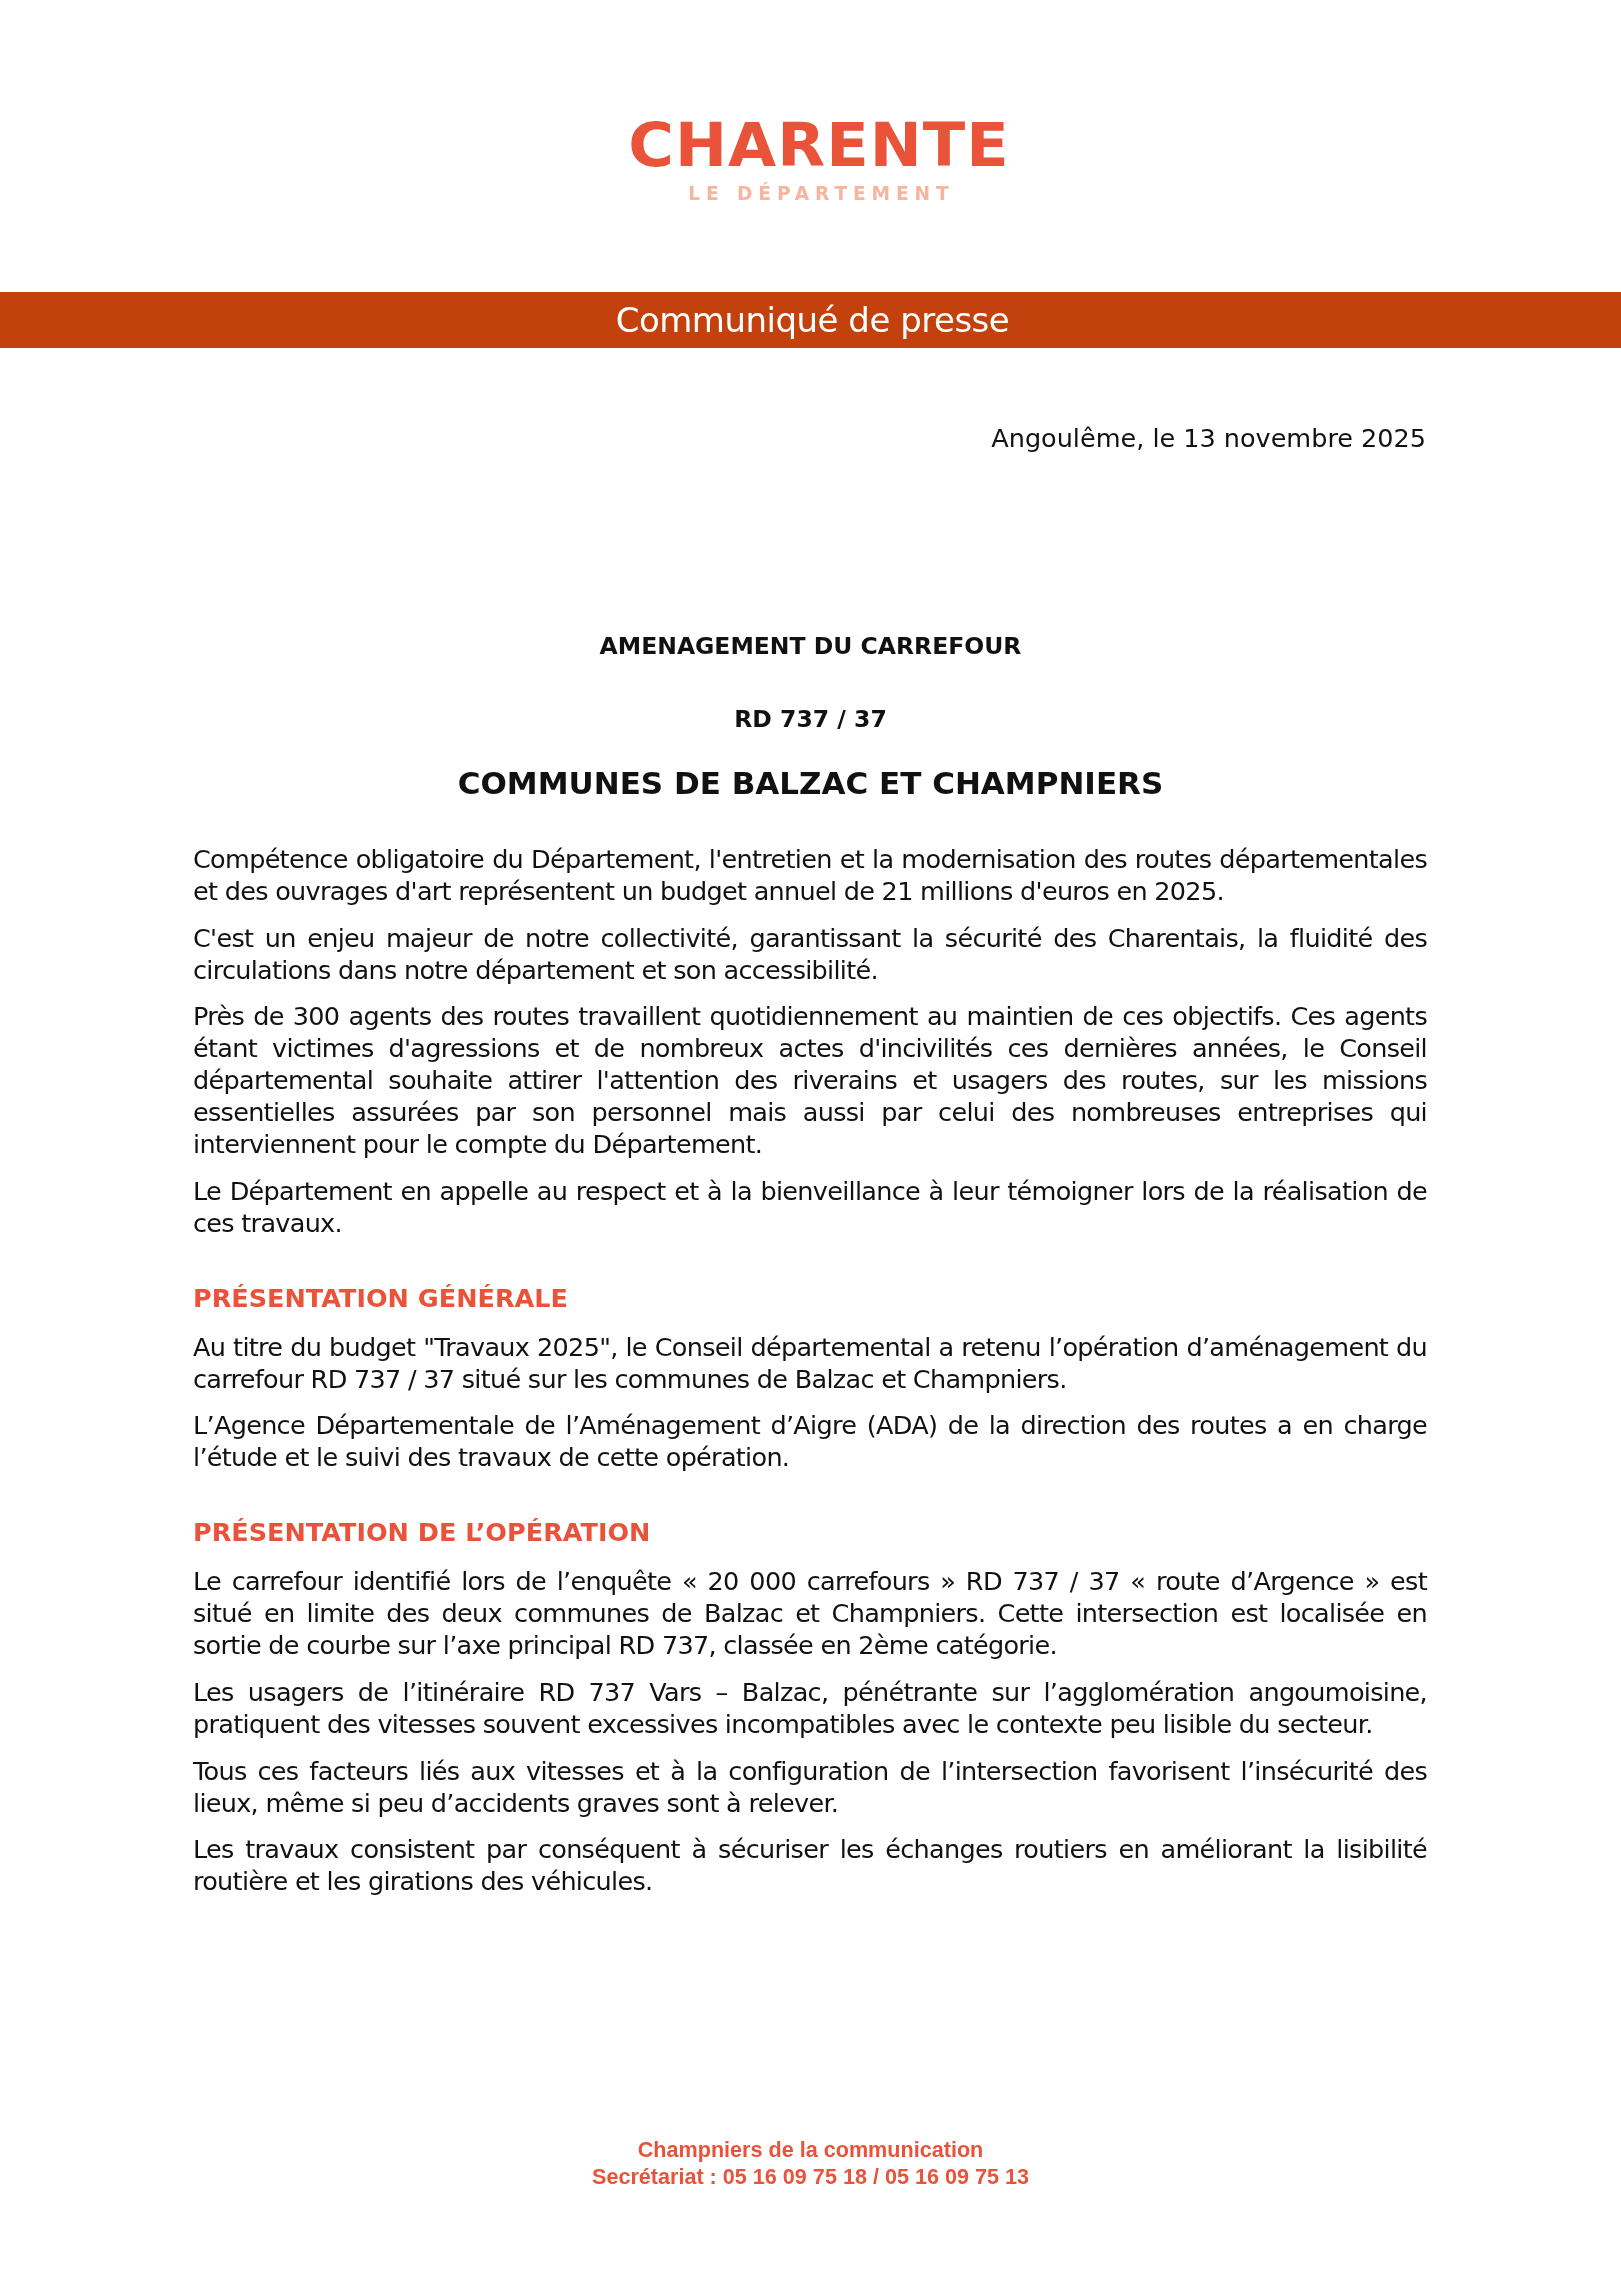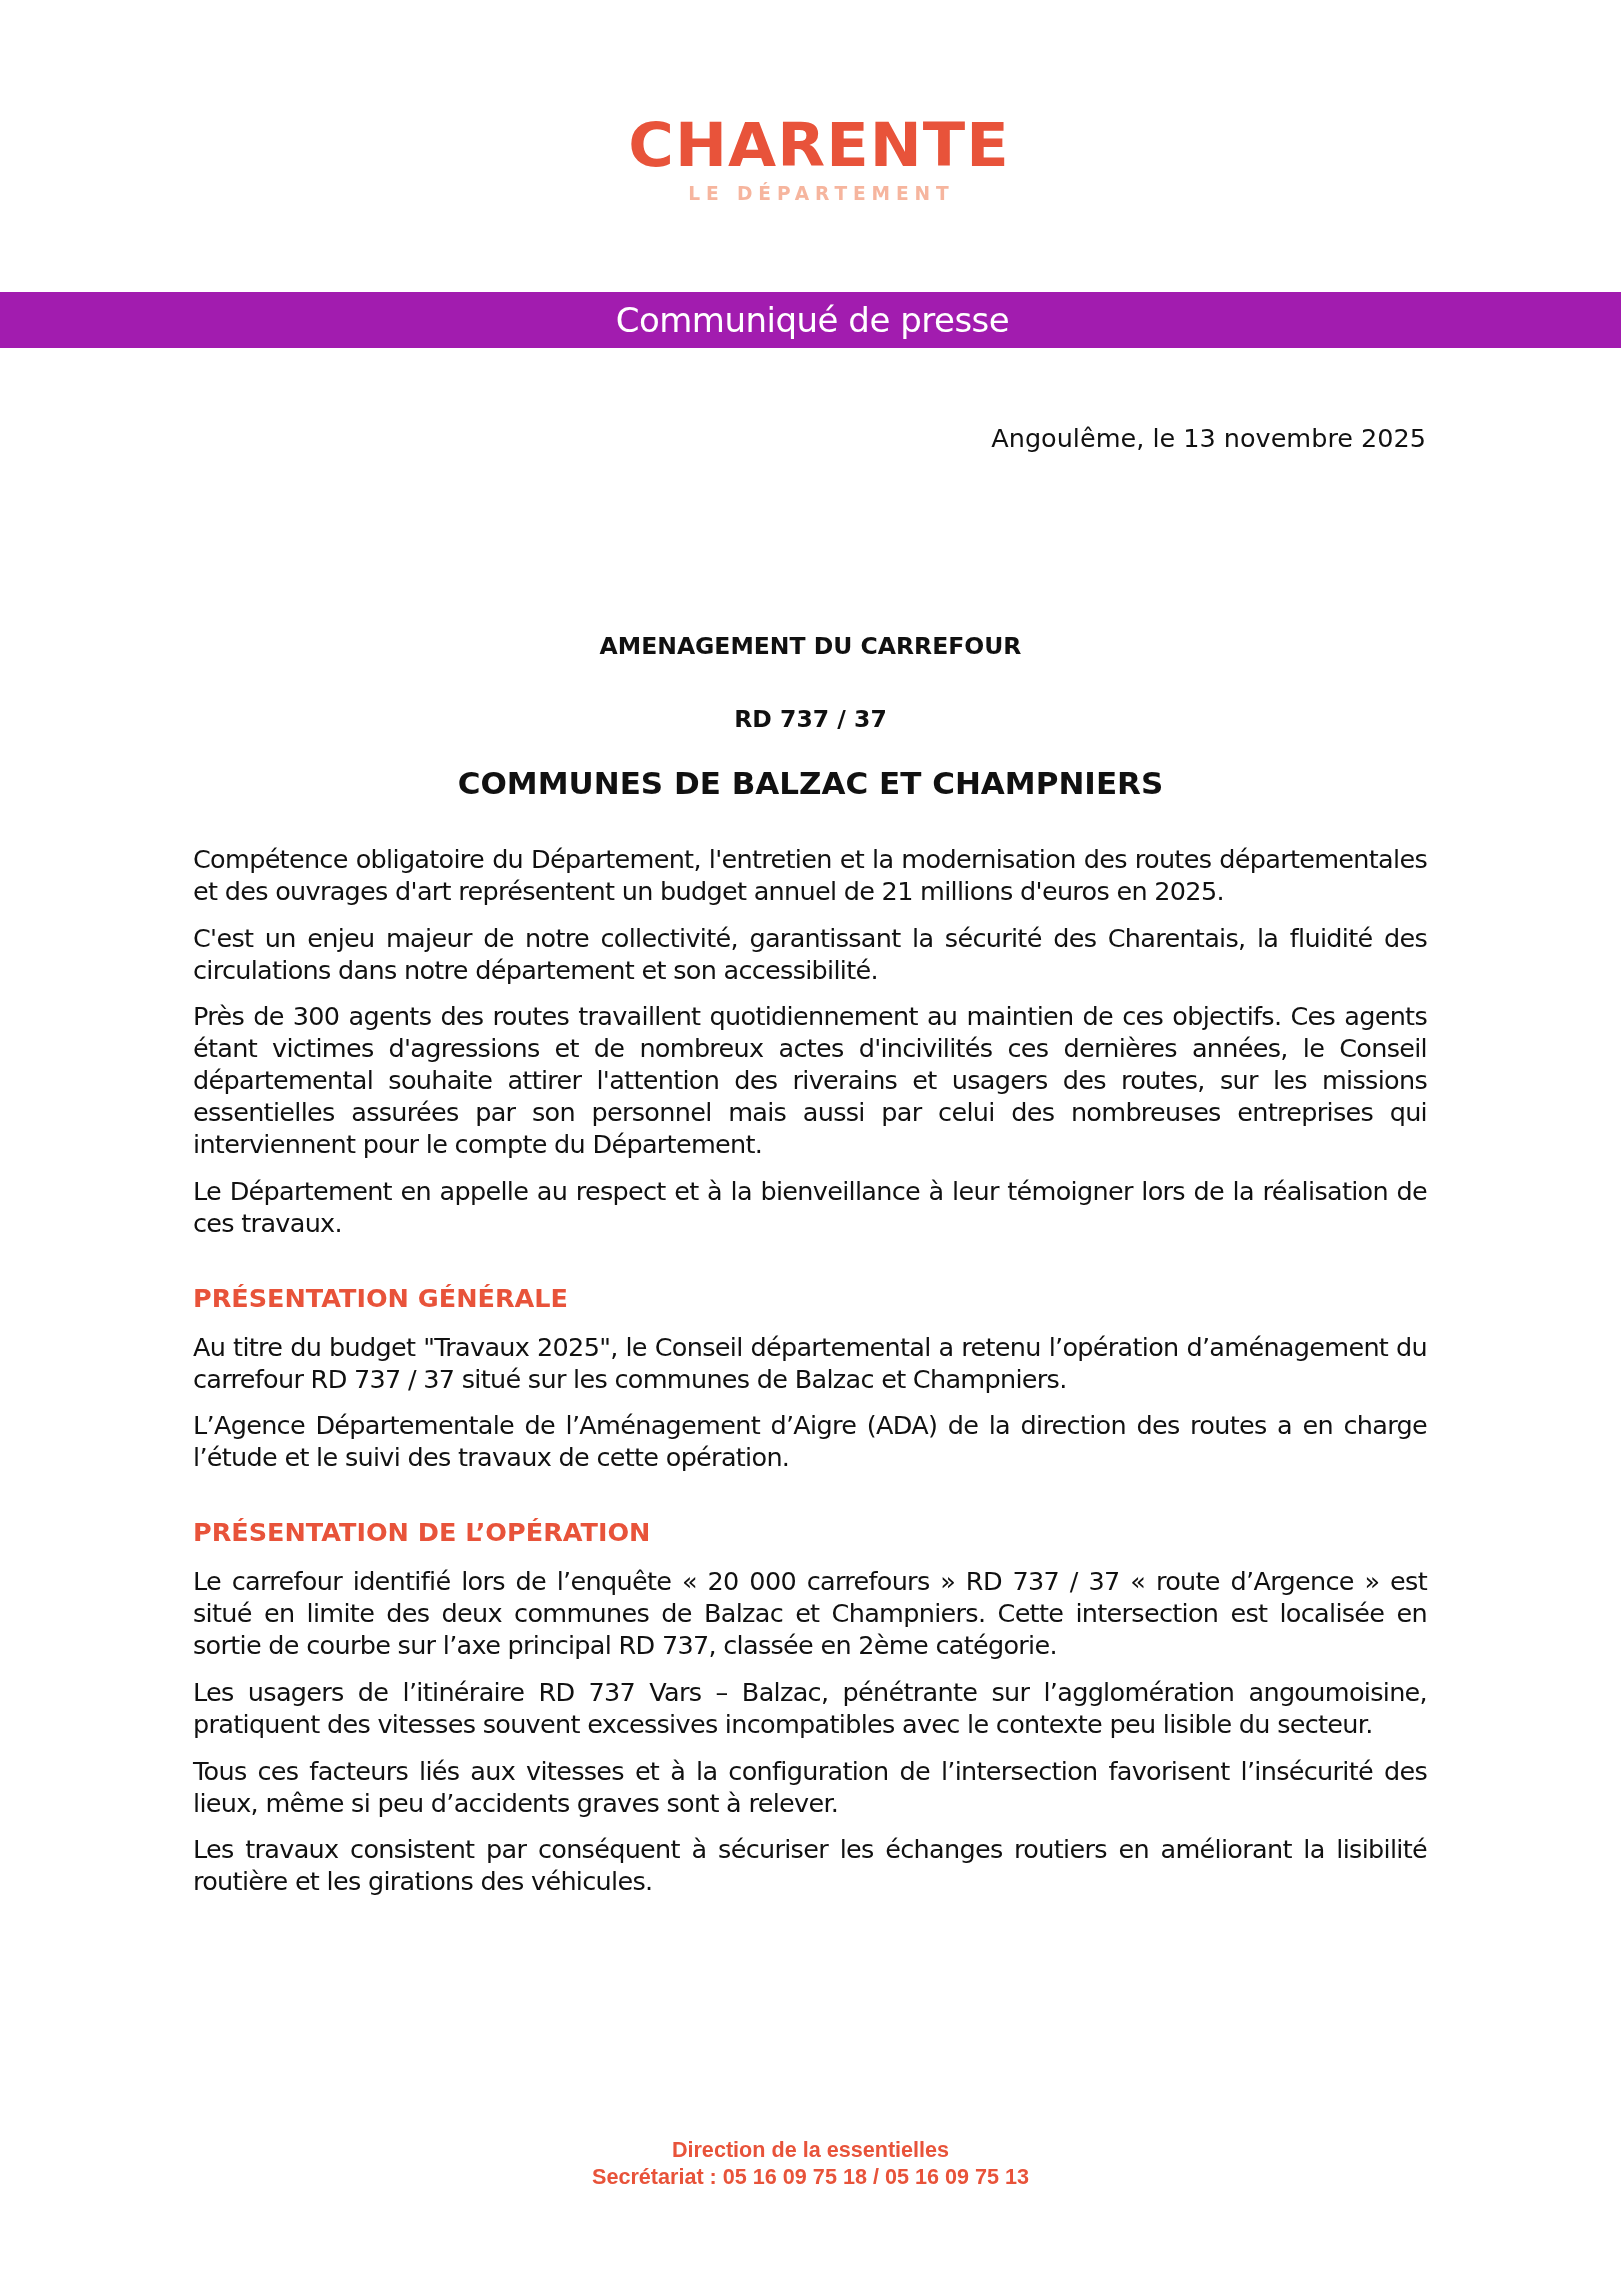--- a/index.html
+++ b/index.html
@@ -42,21 +42,21 @@
       letter-spacing: 5.9px;
       color: #f6b59e;
       padding-left: 5.9px;
     }
     .banner {
       position: absolute;
       top: 292px;
       left: 0;
       width: 1621px;
       height: 56px;
-      background: #a21caf;
+      background: #c2410c;
       text-align: center;
     }
     .banner-title {
       display: inline-block;
       margin-left: 3.9px;
       font-family: "DejaVu Sans", sans-serif;
       font-size: 34px;
       line-height: 56px;
       color: #ffffff;
       letter-spacing: -0.5px;
@@ -169,16 +169,16 @@
   <div>
     <div class="section-heading">PRÉSENTATION DE L’OPÉRATION</div>
     <p class="para">Le carrefour identifié lors de l’enquête « 20 000 carrefours » RD 737 / 37 « route d’Argence » est situé en limite des deux communes de Balzac et Champniers. Cette intersection est localisée en sortie de courbe sur l’axe principal RD 737, classée en 2ème catégorie.</p>
     <p class="para">Les usagers de l’itinéraire RD 737 Vars – Balzac, pénétrante sur l’agglomération angoumoisine, pratiquent des vitesses souvent excessives incompatibles avec le contexte peu lisible du secteur.</p>
     <p class="para">Tous ces facteurs liés aux vitesses et à la configuration de l’intersection favorisent l’insécurité des lieux, même si peu d’accidents graves sont à relever.</p>
     <p class="para">Les travaux consistent par conséquent à sécuriser les échanges routiers en améliorant la lisibilité routière et les girations des véhicules.</p>
   </div>
 </div>
 
 <div class="footer">
-  <span class="footer-line">Direction de la essentielles</span>
+  <span class="footer-line">Champniers de la communication</span>
   <span class="footer-line">Secrétariat : 05 16 09 75 18 / 05 16 09 75 13</span>
 </div>
 
 
 </body></html>

